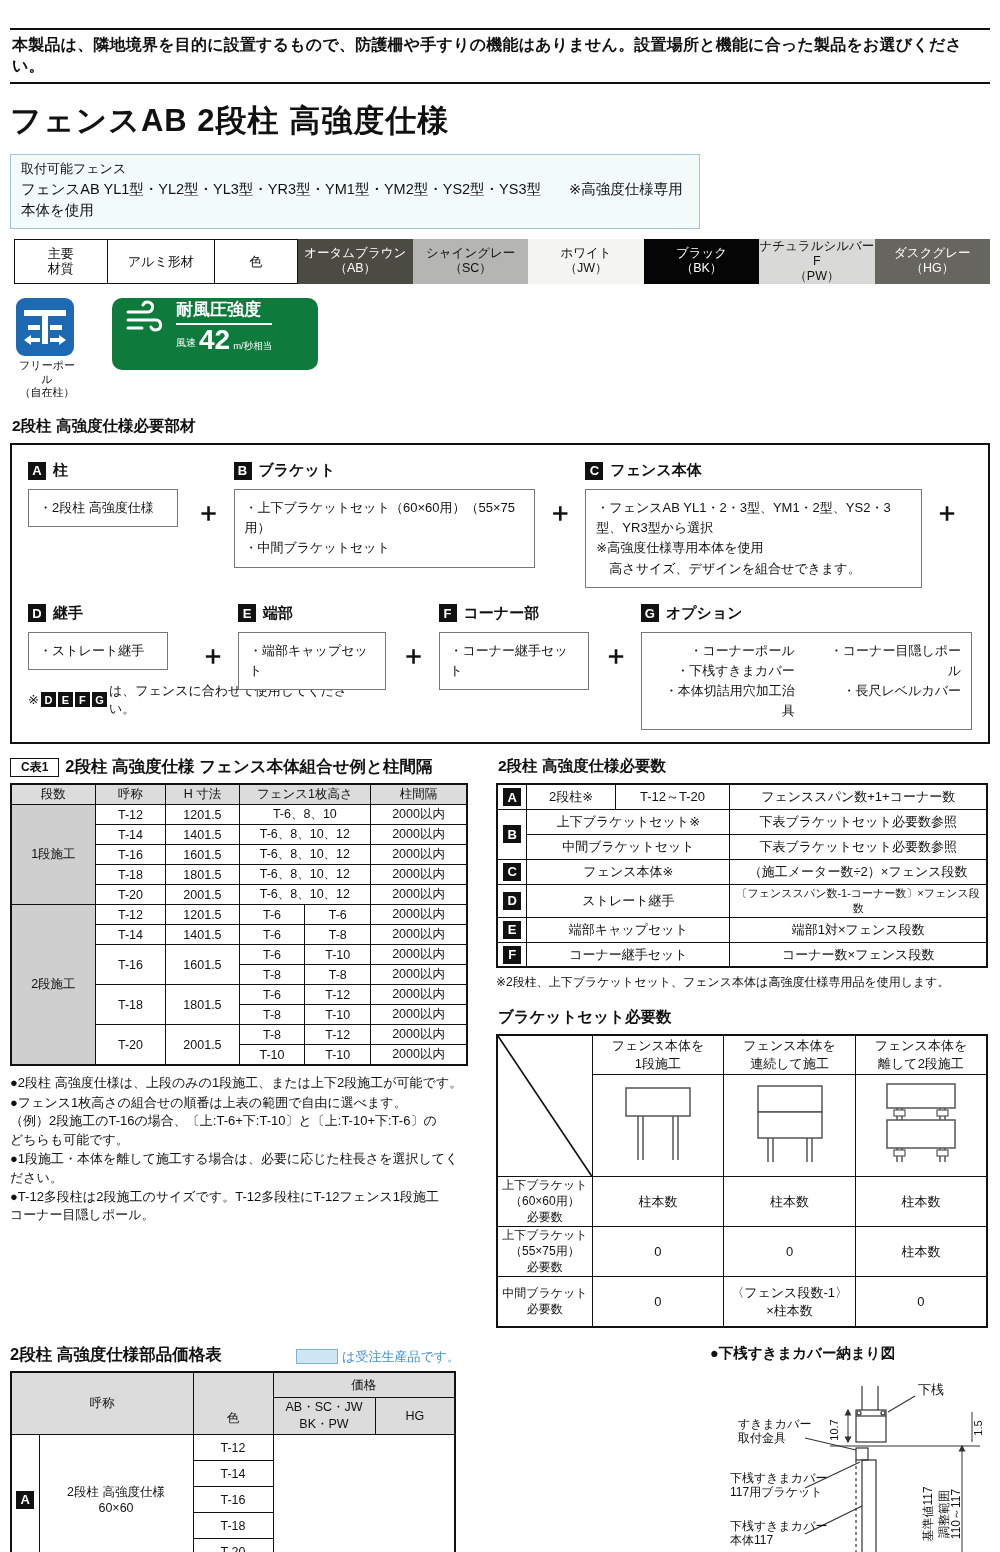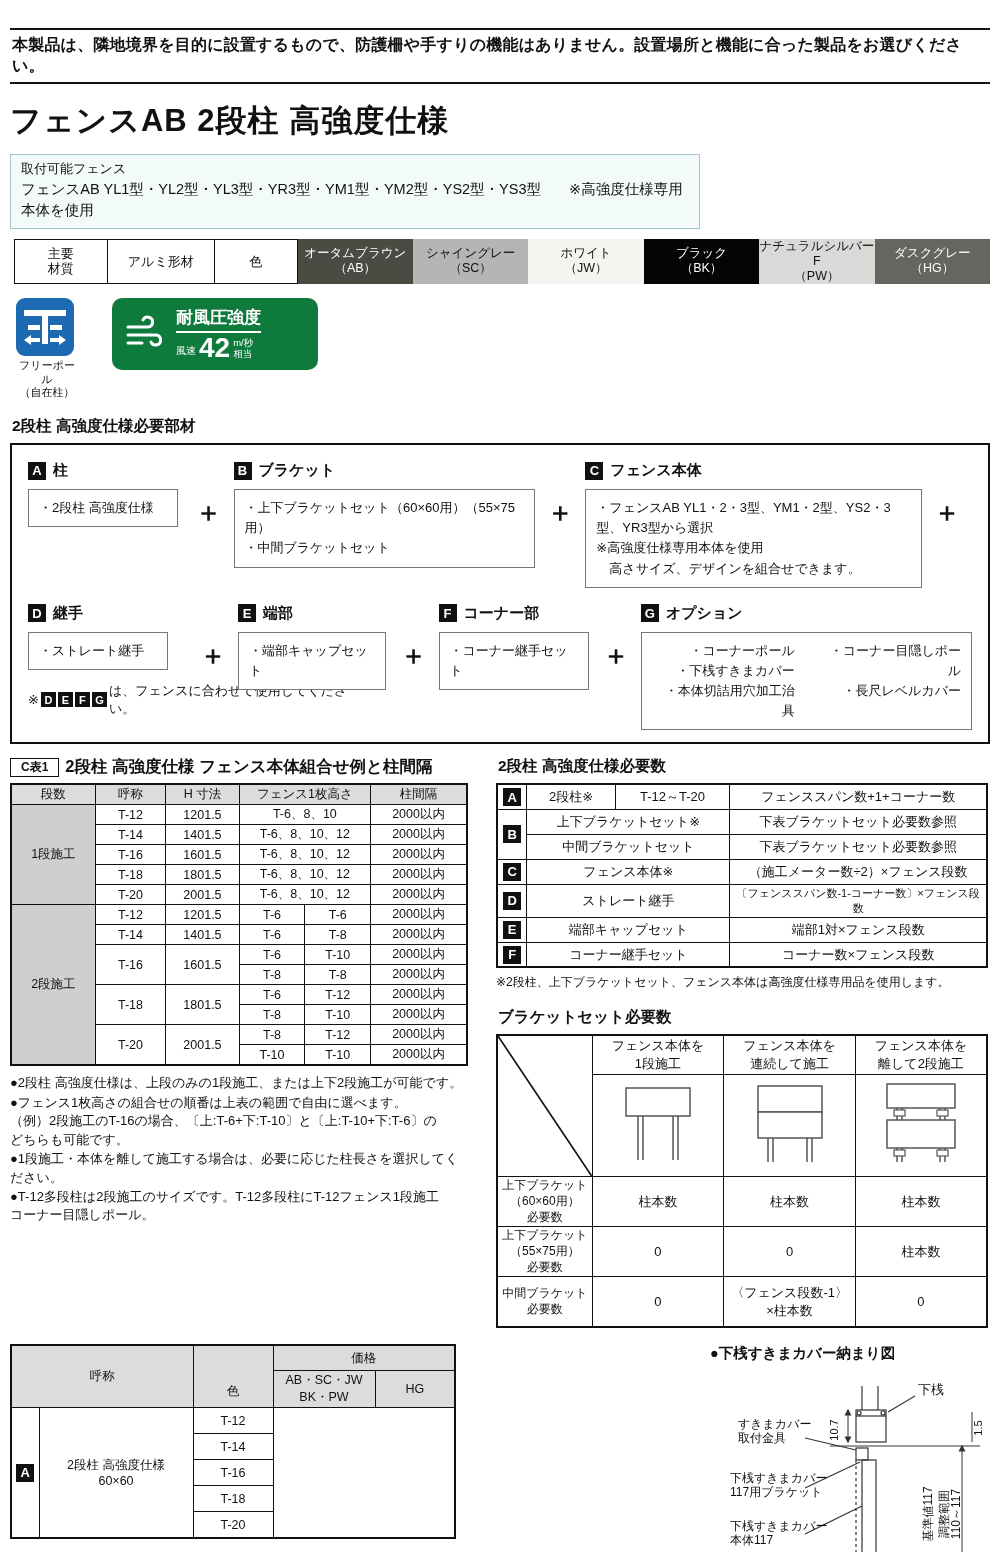--- a/index.html
+++ b/index.html
@@ -24,27 +24,27 @@
   .mat-cell { display:flex; align-items:center; justify-content:center; text-align:center; font-size:13px; line-height:1.2; height:45px; }
   .mat-b { border:1px solid #111; border-right:none; }
   .mat-b:nth-child(3) { border-right:1px solid #111; }
   .sw { font-size:12.5px; }
 
   
   .badges { display:flex; align-items:flex-start; gap:34px; margin:14px 0 4px 6px; }
   .freepole { width:62px; text-align:center; }
   .fp-ico { width:58px; height:58px; background:#1d6ab2; border-radius:9px; display:block; }
   .fp-lab { font-size:11px; line-height:1.25; margin-top:3px; }
-  .wind { background:#0e7a3c; border-radius:10px; color:#fff; width:206px; height:72px; display:flex; align-items:center; padding:0 12px; gap:10px; }
+  .wind { background:#0e7a3c; border-radius:10px; color:#fff; width:206px; height:72px; display:flex; align-items:flex-start; padding:0 12px; gap:10px; }
   .wind-txt { display:flex; flex-direction:column; }
   .wind-title { font-size:17px; font-weight:bold; border-bottom:2px solid #fff; padding-bottom:2px; }
   .wind-val { display:flex; align-items:flex-end; gap:3px; margin-top:1px; }
   .wv-pre { font-size:10px; margin-bottom:4px; }
   .wv-num { font-size:28px; font-weight:bold; line-height:1; }
-  .wv-units { display:flex; flex-direction:column; font-size:9.5px; line-height:1.15; margin-bottom:2px; }
+  .wv-units { display:flex; font-size:9.5px; line-height:1.15; margin-bottom:2px; }
 
   
   .sec-h { font-size:15.5px; font-weight:bold; margin:16px 0 6px 2px; }
 
   
   .parts { border:2px solid #111; padding:16px 16px 12px; }
   .parts-row { display:flex; align-items:flex-start; }
   .grp { display:flex; flex-direction:column; }
   .ghead { display:flex; align-items:center; gap:7px; font-size:15px; font-weight:bold; margin-bottom:9px; }
   .chip { width:18px; height:18px; background:#111; color:#fff; display:inline-flex; align-items:center; justify-content:center; font-size:13px; font-weight:bold; flex:0 0 auto; }
@@ -500,20 +500,27 @@
 ×柱本数</td>
           <td>0</td>
         </tr>
       </tbody>
         </table>
     </div>
   </div>
 
   <div class="row2">
     <div>
+      <div class="price-h">
+        <b>2段柱 高強度仕様部品価格表</b>
+        <span class="legend">
+            <span class="swb"></span>
+            <span>は受注生産品です。</span>
+          </span>
+      </div>
       <table class="t pt" style="width:446px">
         <tbody>
             <tr>
           <th class="hdr" colspan="2" rowspan="2" style="width:184px">呼称</th>
           <th class="hdr csel" rowspan="2" style="width:80px">色</th>
           <th class="hdr" colspan="2">価格</th>
         </tr>
         <tr>
           <th class="hdr pre" style="width:102px">AB・SC・JW
 BK・PW</th>

